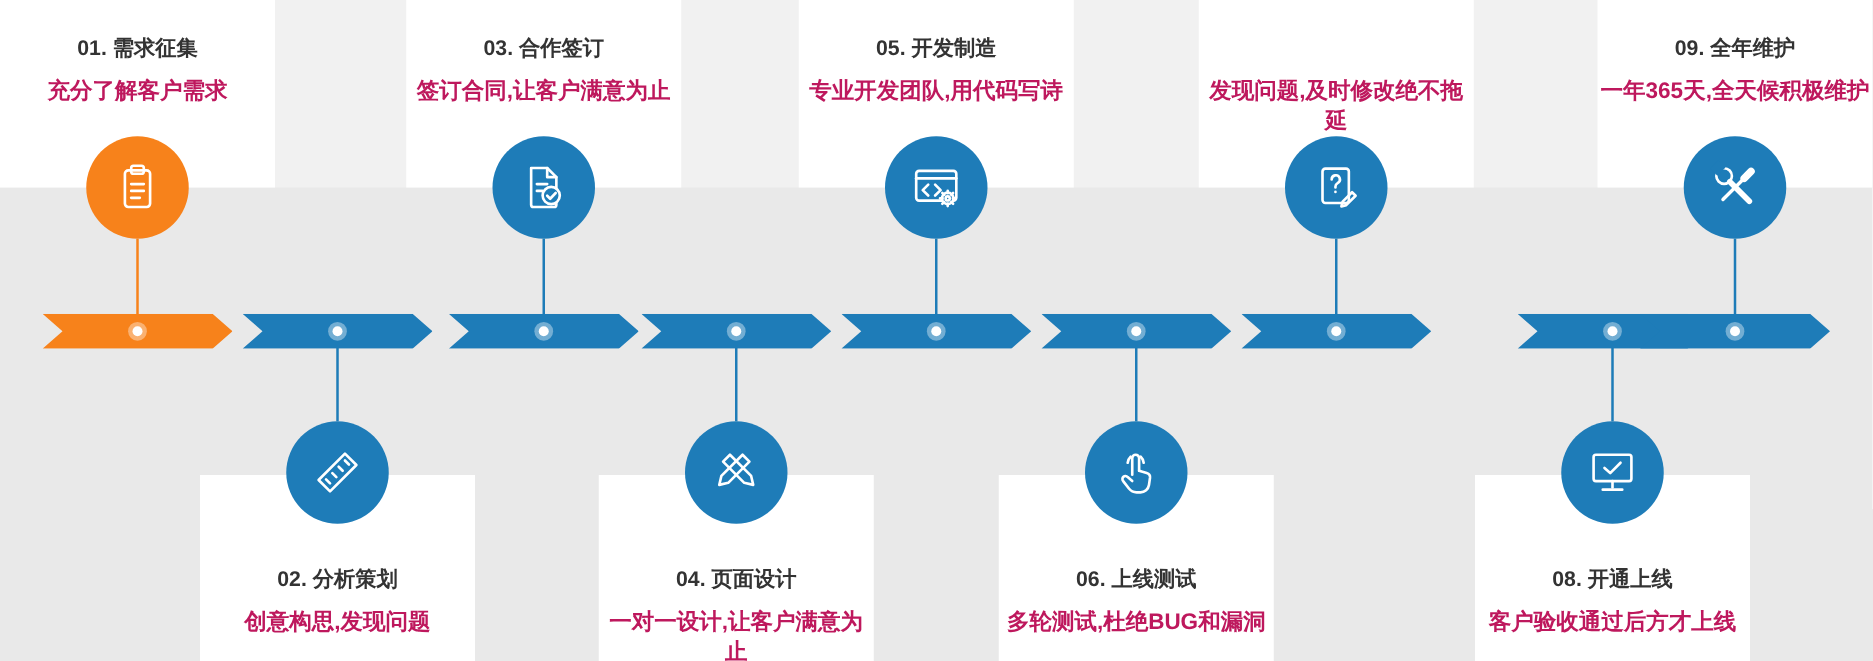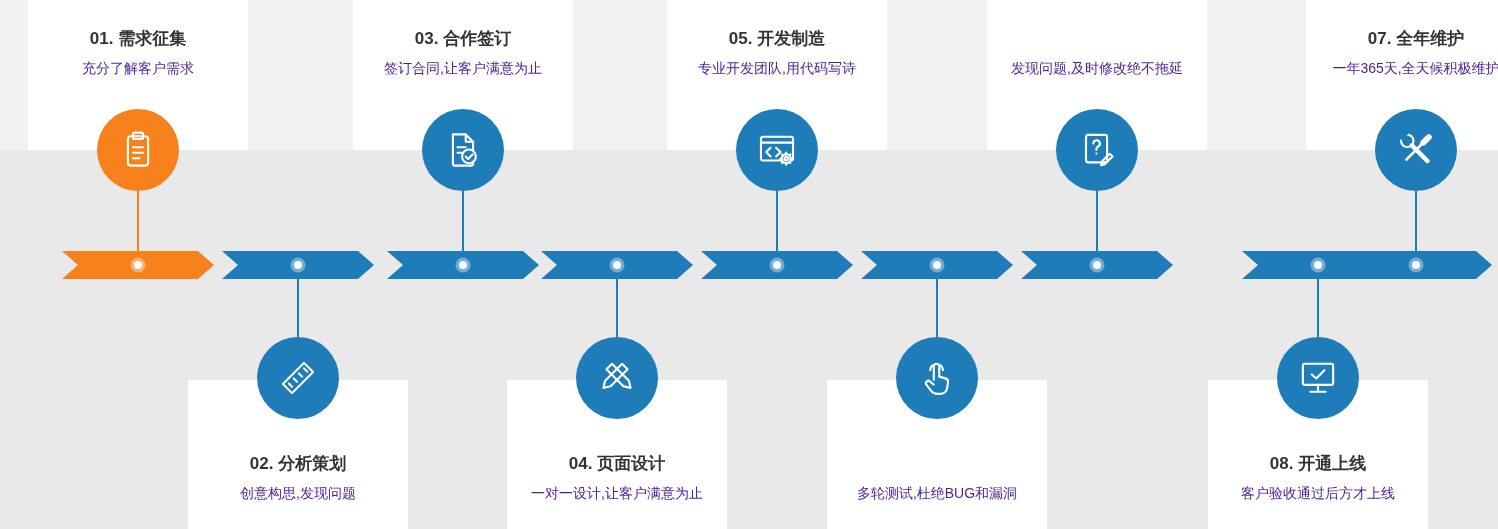--- a/index.html
+++ b/index.html
@@ -18,21 +18,20 @@
     position: absolute;
     left: 0; top: 150px;
     width: 100%; height: 379px;
     background: #e9e9e9;
   }
   .step {
     position: absolute;
     top: 0;
     width: 220px;
     height: 529px;
-    margin-left: 28px;
   }
   .card {
     position: absolute;
     left: 0; width: 220px;
     background: #ffffff;
   }
   .step.top .card    { top: 0;     height: 150px; }
   .step.bottom .card { top: 380px; height: 149px; }
   .title {
     position: absolute;
@@ -43,23 +42,23 @@
     font-weight: 600;
     color: #333333;
   }
   .step.top .title    { top: 27px; }
   .step.bottom .title { top: 452px; }
   .subtitle {
     position: absolute;
     left: 0; width: 100%;
     margin: 0;
     text-align: center;
-    font-size: 14px;
-    font-weight: 400;
-    color: #4c1d95;
+    font-size: 18px;
+    font-weight: 700;
+    color: #be185d;
   }
   .step.top .subtitle    { top: 60px; }
   .step.bottom .subtitle { top: 485px; }
   .connector {
     position: absolute;
     left: 109px;
     width: 1.5px;
   }
   .step.top .connector    { top: 191px; height: 74px; }
   .step.bottom .connector { top: 265px; height: 72px; }
@@ -186,20 +185,21 @@
         <path d="M34 26.8v2.2M34 38v2.2M27.3 33.5h2.2M38.5 33.5h2.2M29.3 28.8l1.6 1.6M37.1 36.6l1.6 1.6M29.3 38.2l1.6-1.6M37.1 30.4l1.6-1.6"></path>
         <circle cx="34" cy="33.5" r="1.8"></circle>
       </svg>
     </div>
     <div class="arrow accent-blue"></div>
     <div class="dot"></div>
   </section>
 
   <section class="step bottom" style="left:799px">
     <div class="card"></div>
+    <h3 class="title">06. 上线测试</h3>
     <p class="subtitle">多轮测试,杜绝BUG和漏洞</p>
     <div class="connector accent-blue"></div>
     <div class="circle accent-blue">
       <svg class="icon" viewBox="0 0 48 48">
         <path d="M20.5 26V11.5a3 3 0 0 1 6 0V22.5"></path>
         <path d="M26.5 22.5l6.6 1.9a4 4 0 0 1 2.9 4.3l-.9 6.2a7.5 7.5 0 0 1-7.4 6.4h-3.4a8.5 8.5 0 0 1-6.7-3.3l-5-6.5a2.6 2.6 0 0 1 3.9-3.5l4 3.4"></path>
         <path d="M16.5 15.5a8.5 8.5 0 0 1 2.6-5.3"></path>
         <path d="M30.5 15.5a8.5 8.5 0 0 0-2.6-5.3"></path>
       </svg>
     </div>
@@ -235,21 +235,21 @@
         <line x1="24" y1="31.5" x2="24" y2="37"></line>
         <line x1="15.5" y1="39" x2="32.5" y2="39"></line>
       </svg>
     </div>
     <div class="arrow accent-blue"></div>
     <div class="dot"></div>
   </section>
 
   <section class="step top" style="left:1278px">
     <div class="card"></div>
-    <h3 class="title">07. 全年维护</h3>
+    <h3 class="title">09. 全年维护</h3>
     <p class="subtitle">一年365天,全天候积极维护</p>
     <div class="connector accent-blue"></div>
     <div class="circle accent-blue">
       <svg class="icon" viewBox="0 0 48 48">
         <circle cx="14.5" cy="14" r="6.8"></circle>
         <rect class="solid" x="4.5" y="2" width="9" height="10" transform="rotate(45 9 7)"></rect>
         <line x1="19.5" y1="19" x2="36.5" y2="36" style="stroke-width:5"></line>
         <line x1="38" y1="10" x2="32" y2="16" style="stroke-width:6.5"></line>
         <line x1="31" y1="17" x2="13.5" y2="34.5" style="stroke-width:3"></line>
       </svg>

